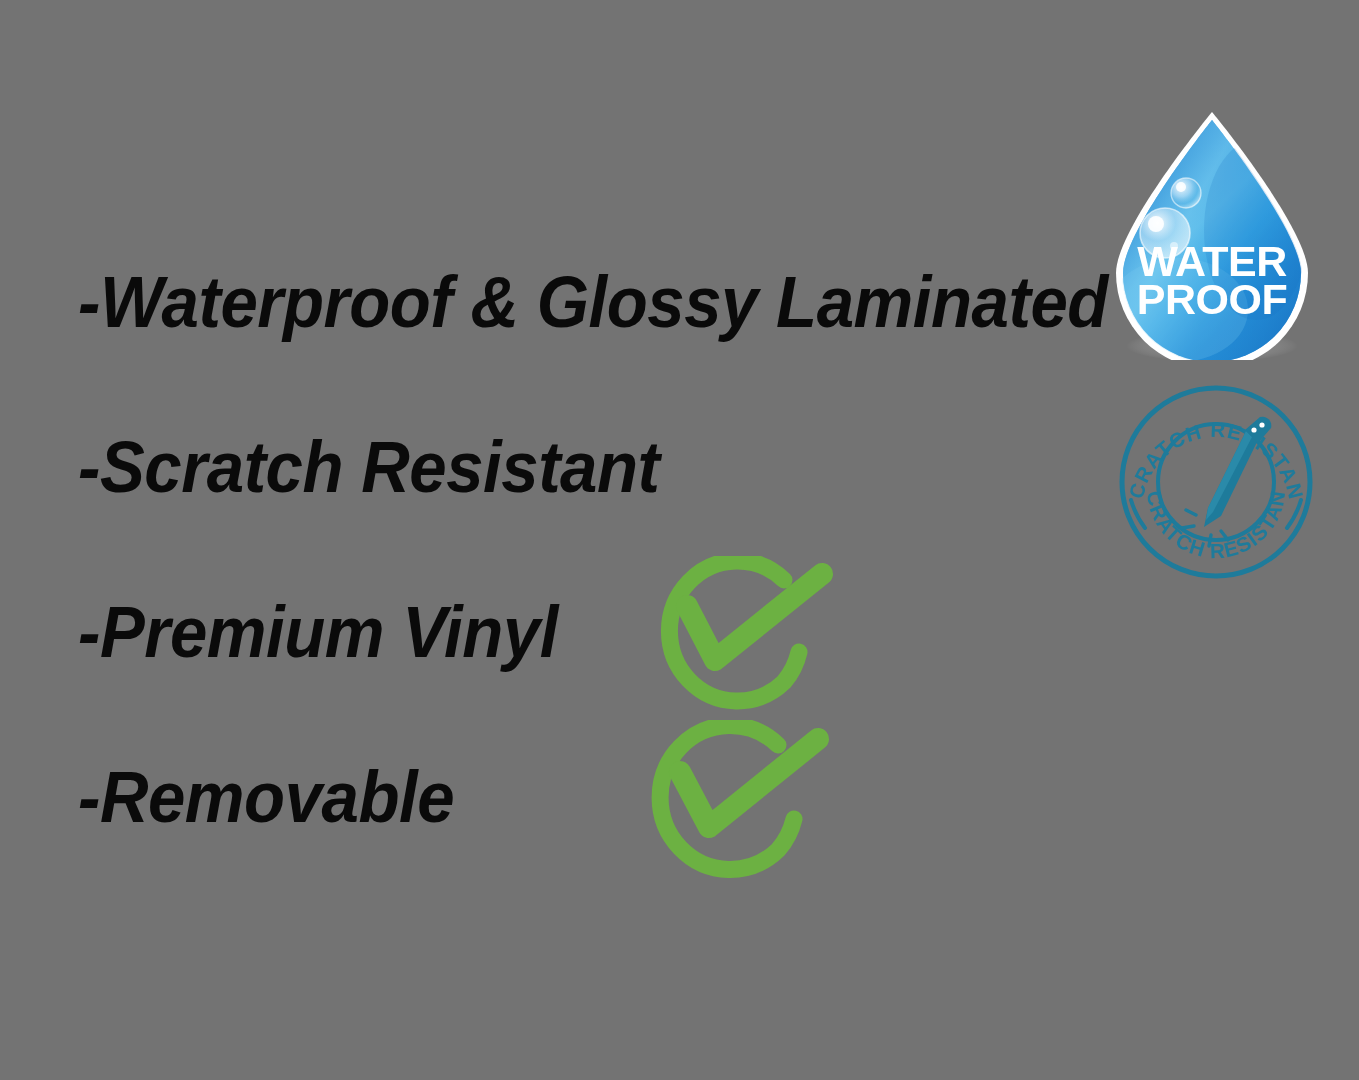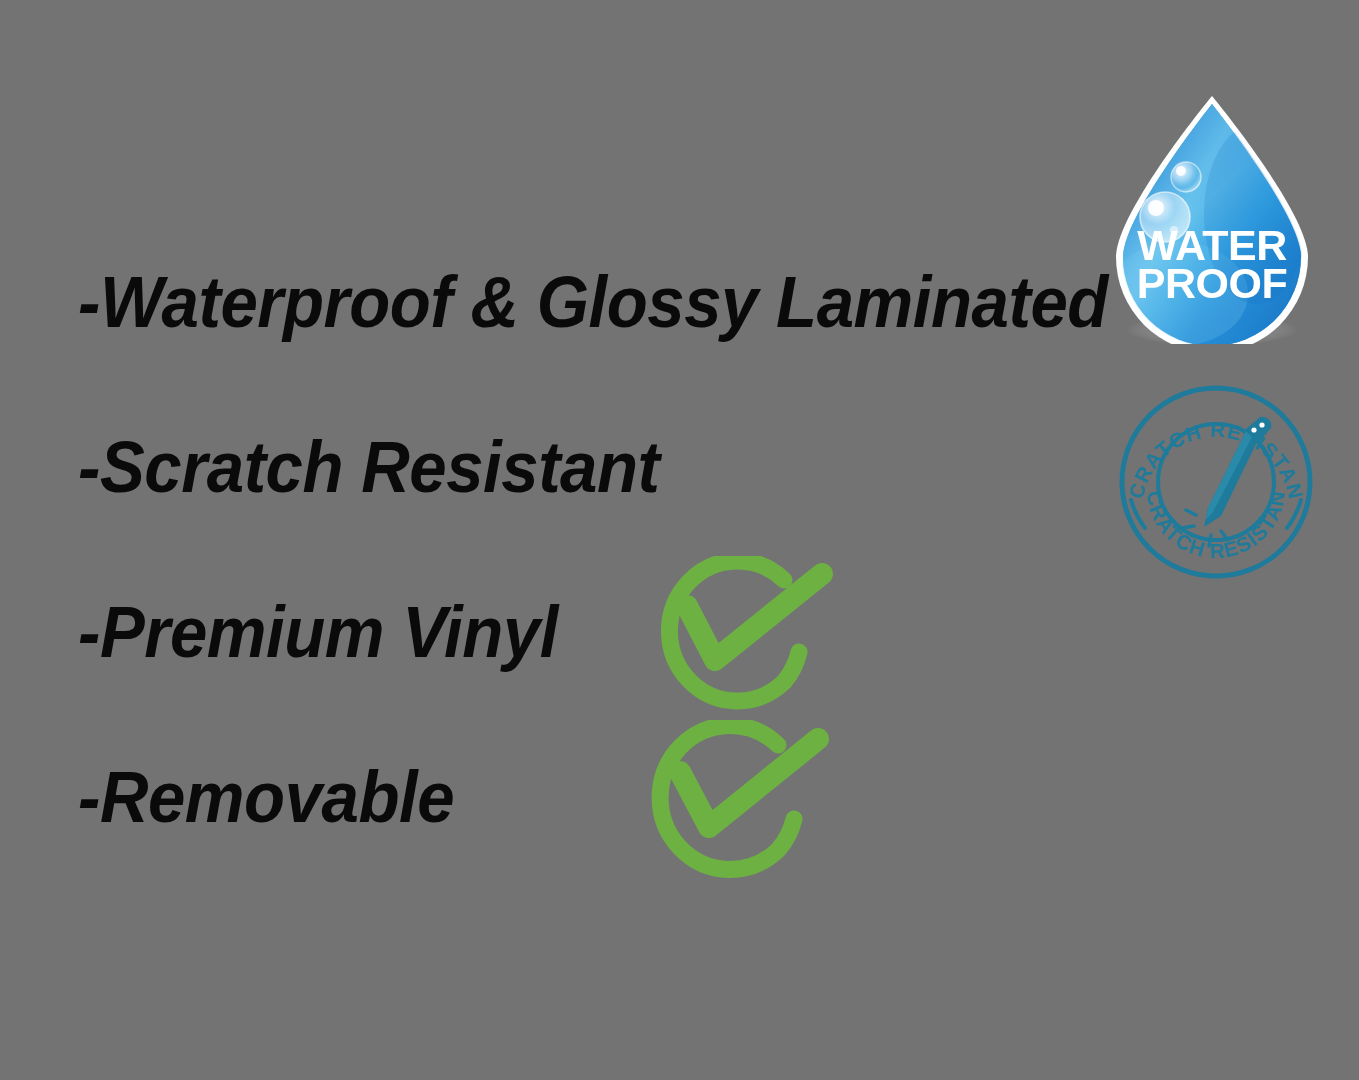--- a/index.html
+++ b/index.html
@@ -37,21 +37,21 @@
   .line-3 { top:760px; }
 
   
   .check-icon { position:absolute; }
   .check-0 { left:636px; top:556px; width:210px; height:160px; }
   .check-1 { left:628px; top:720px; width:215px; height:165px; }
 
   
   .waterproof-badge {
     position:absolute;
-    left:1106px; top:94px;
+    left:1106px; top:110px;
     width:212px; height:250px;
   }
 
   
   .scratch-badge {
     position:absolute;
     left:1118px; top:384px;
     width:196px; height:196px;
   }
 </style>

